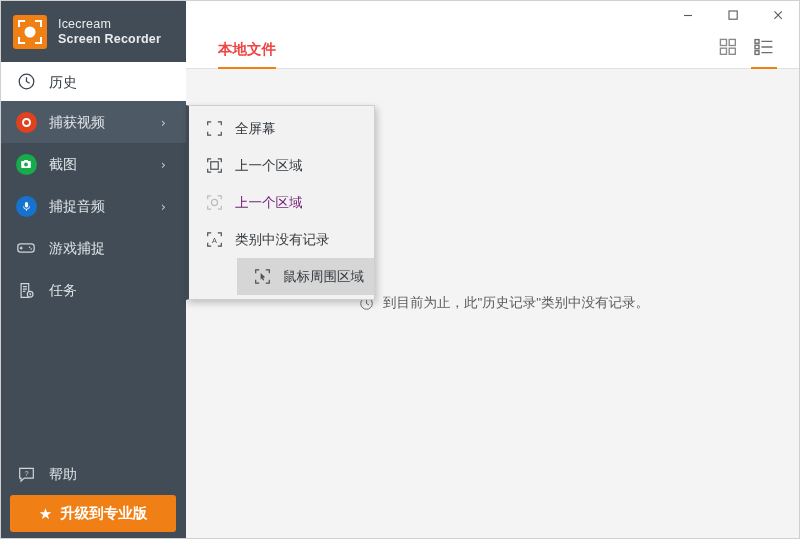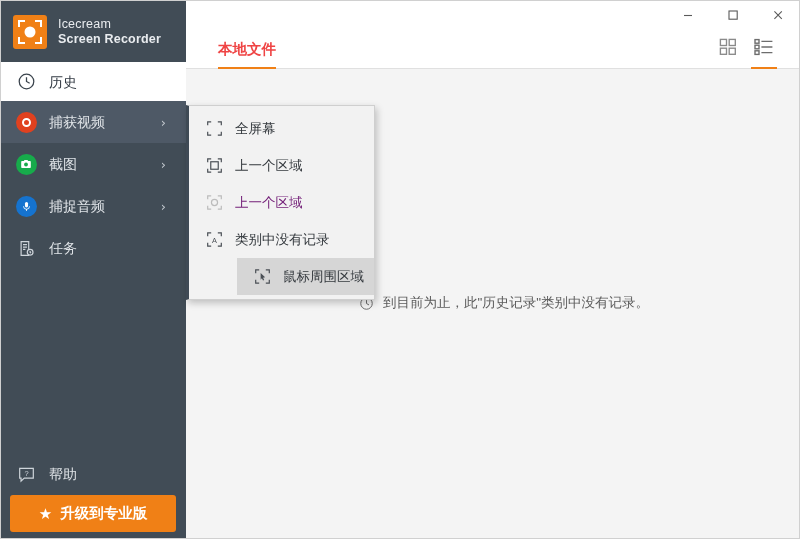--- a/index.html
+++ b/index.html
@@ -273,20 +273,32 @@
             <rect x="8.6" y="2" width="6.8" height="12" rx="3.4"></rect>
             <path d="M5.5 11.5a6.5 6.5 0 0013 0" stroke="#ffffff" stroke-width="1.9" fill="none"></path>
             <rect x="11.1" y="17.5" width="1.8" height="4.2"></rect>
           </svg>
         </span>
       </span>
       <span class="lbl">捕捉音频</span>
       <span class="chev">›</span>
     </div>
 
+    <div class="nav-item">
+      <span class="ico">
+        <svg width="20" height="20" viewBox="0 0 24 24" fill="none" stroke="#cfd5db" stroke-width="1.5">
+          <rect x="2.2" y="7" width="19.6" height="10" rx="3.2"></rect>
+          <path d="M6.2 10.3v3.4M4.5 12h3.4"></path>
+          <circle cx="16.3" cy="11.2" r=".95" fill="#cfd5db" stroke="none"></circle>
+          <circle cx="18.3" cy="13.2" r=".95" fill="#cfd5db" stroke="none"></circle>
+        </svg>
+      </span>
+      <span class="lbl">游戏捕捉</span>
+      <span class="chev"></span>
+    </div>
 
     <div class="nav-item">
       <span class="ico">
         <svg width="19" height="19" viewBox="0 0 24 24" fill="none" stroke="#cfd5db" stroke-width="1.5">
           <path d="M5.2 3.4h9.6v17.2H5.2z"></path>
           <path d="M7.6 7.2h5M7.6 10.2h5M7.6 13.2h3"></path>
           <circle cx="16.6" cy="16.8" r="3.6" fill="#414c56"></circle>
           <path d="M16.6 15.1v1.8l1.2.8"></path>
         </svg>
       </span>

